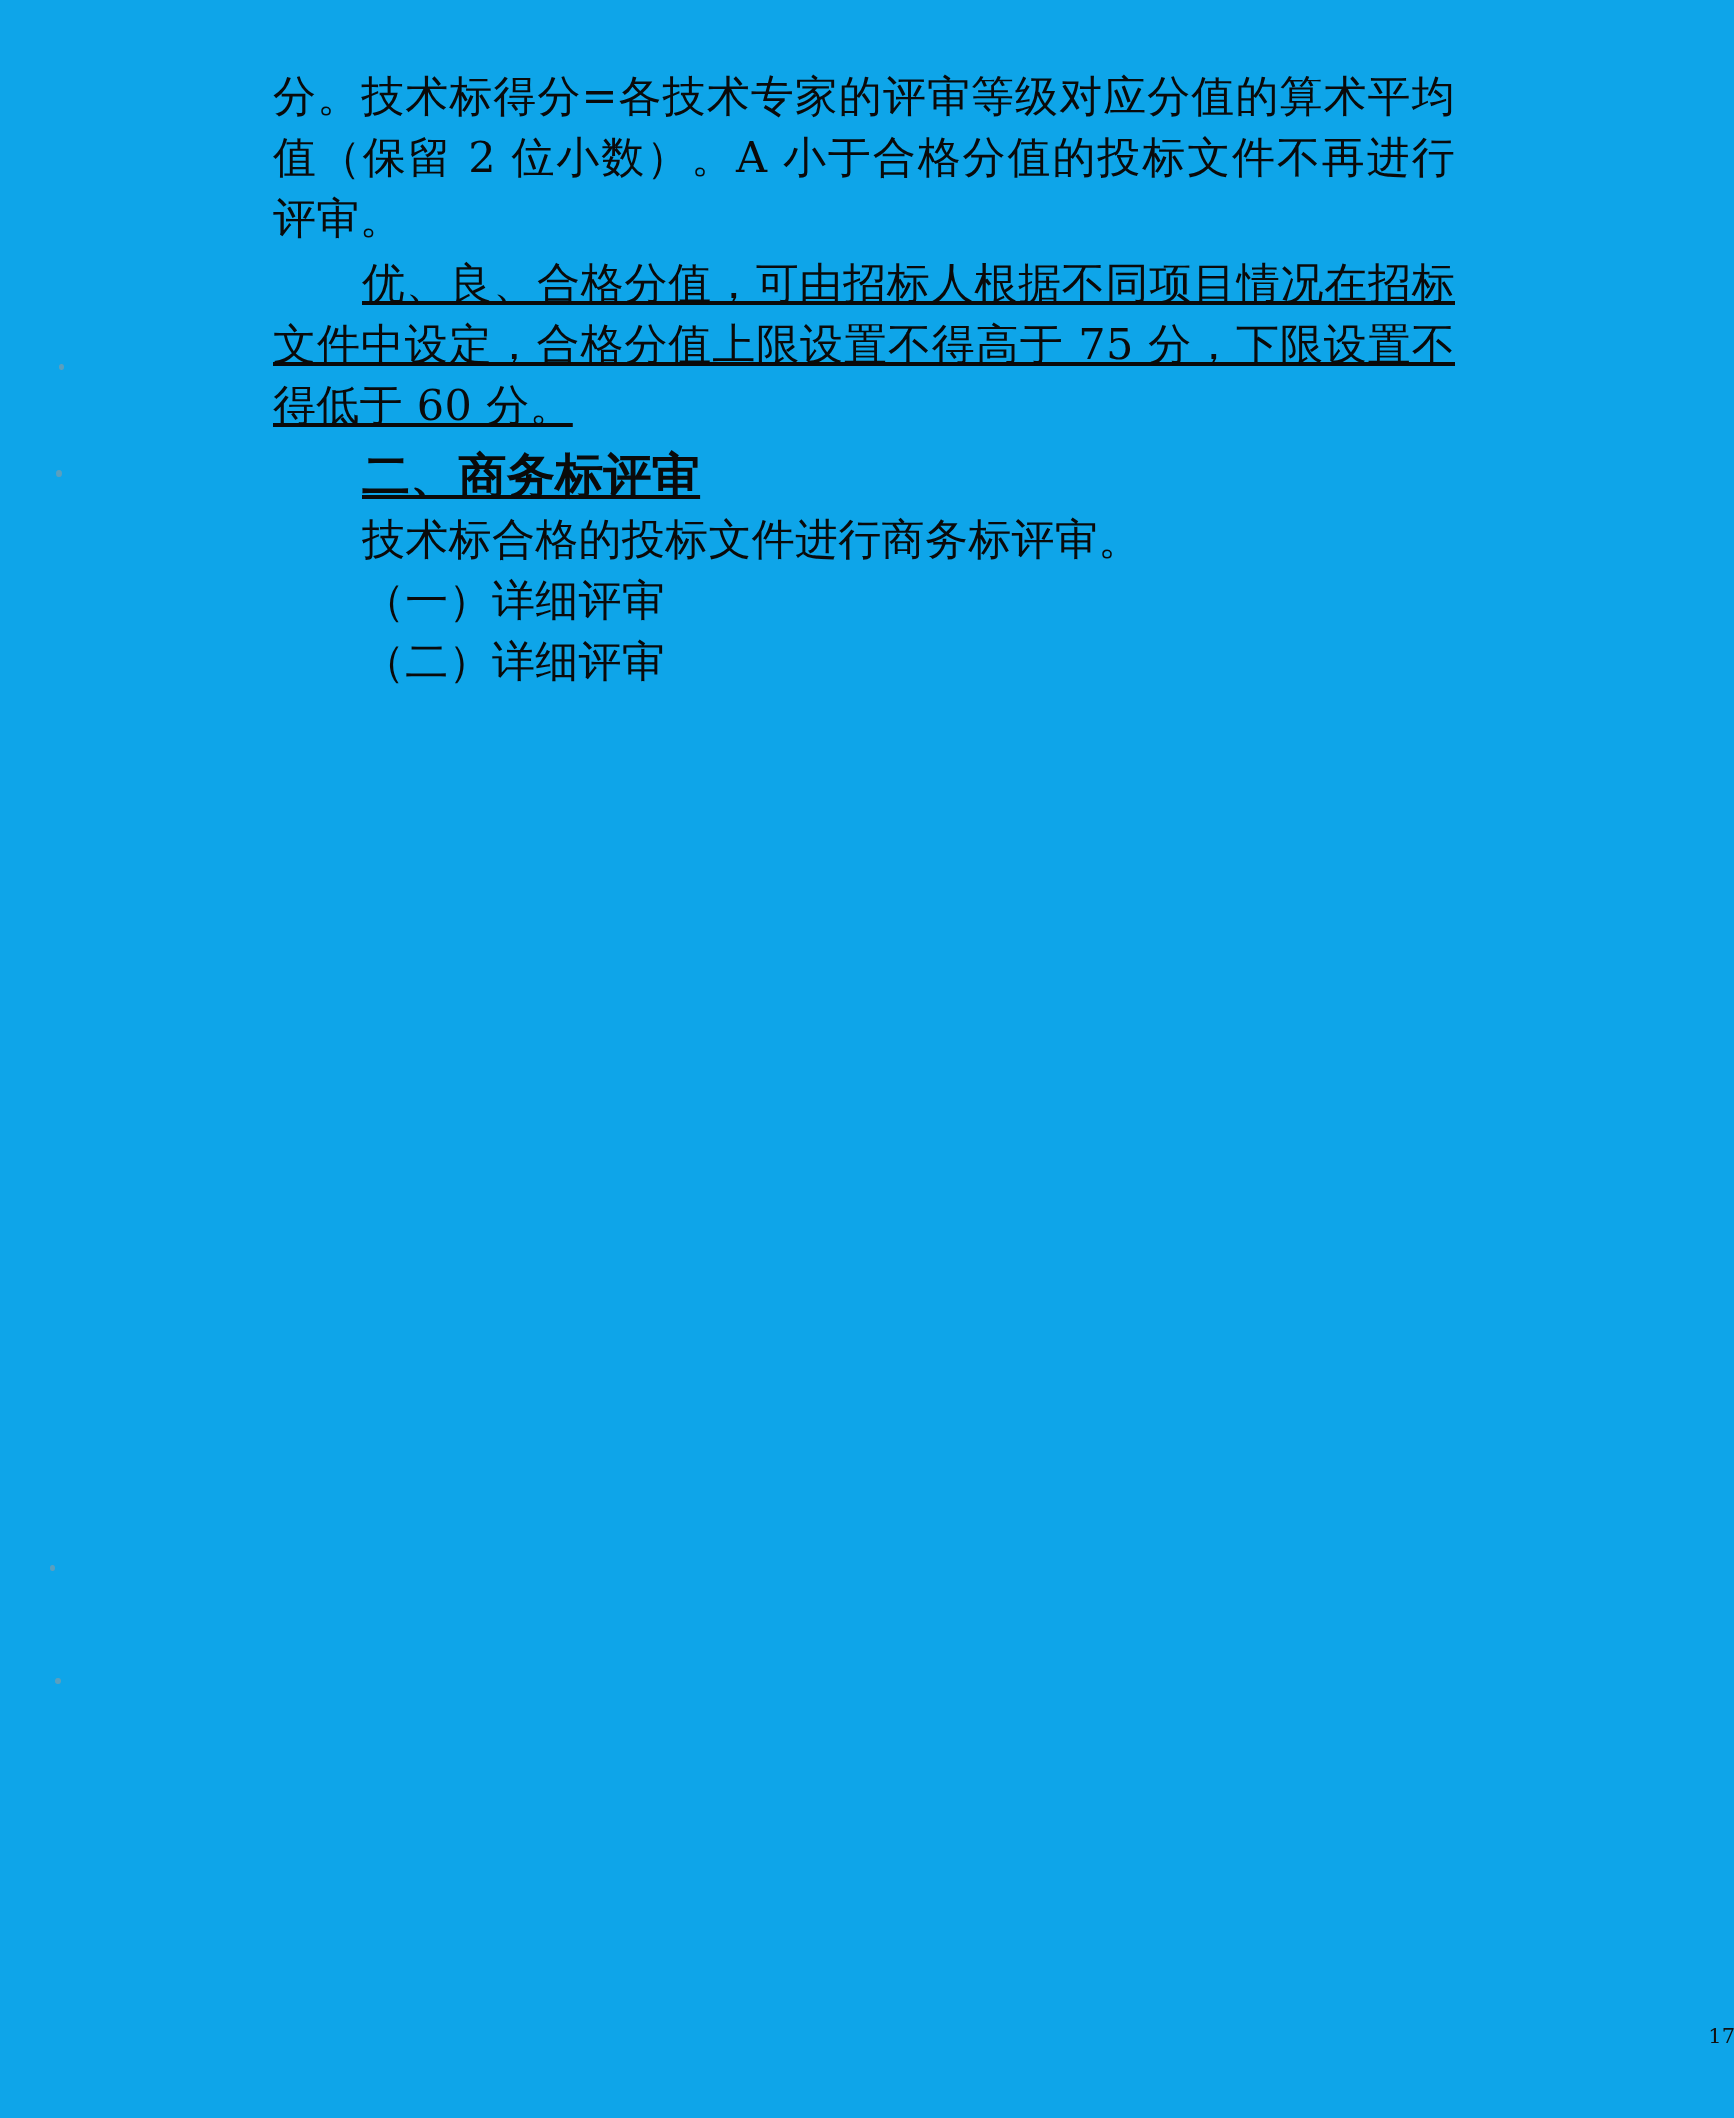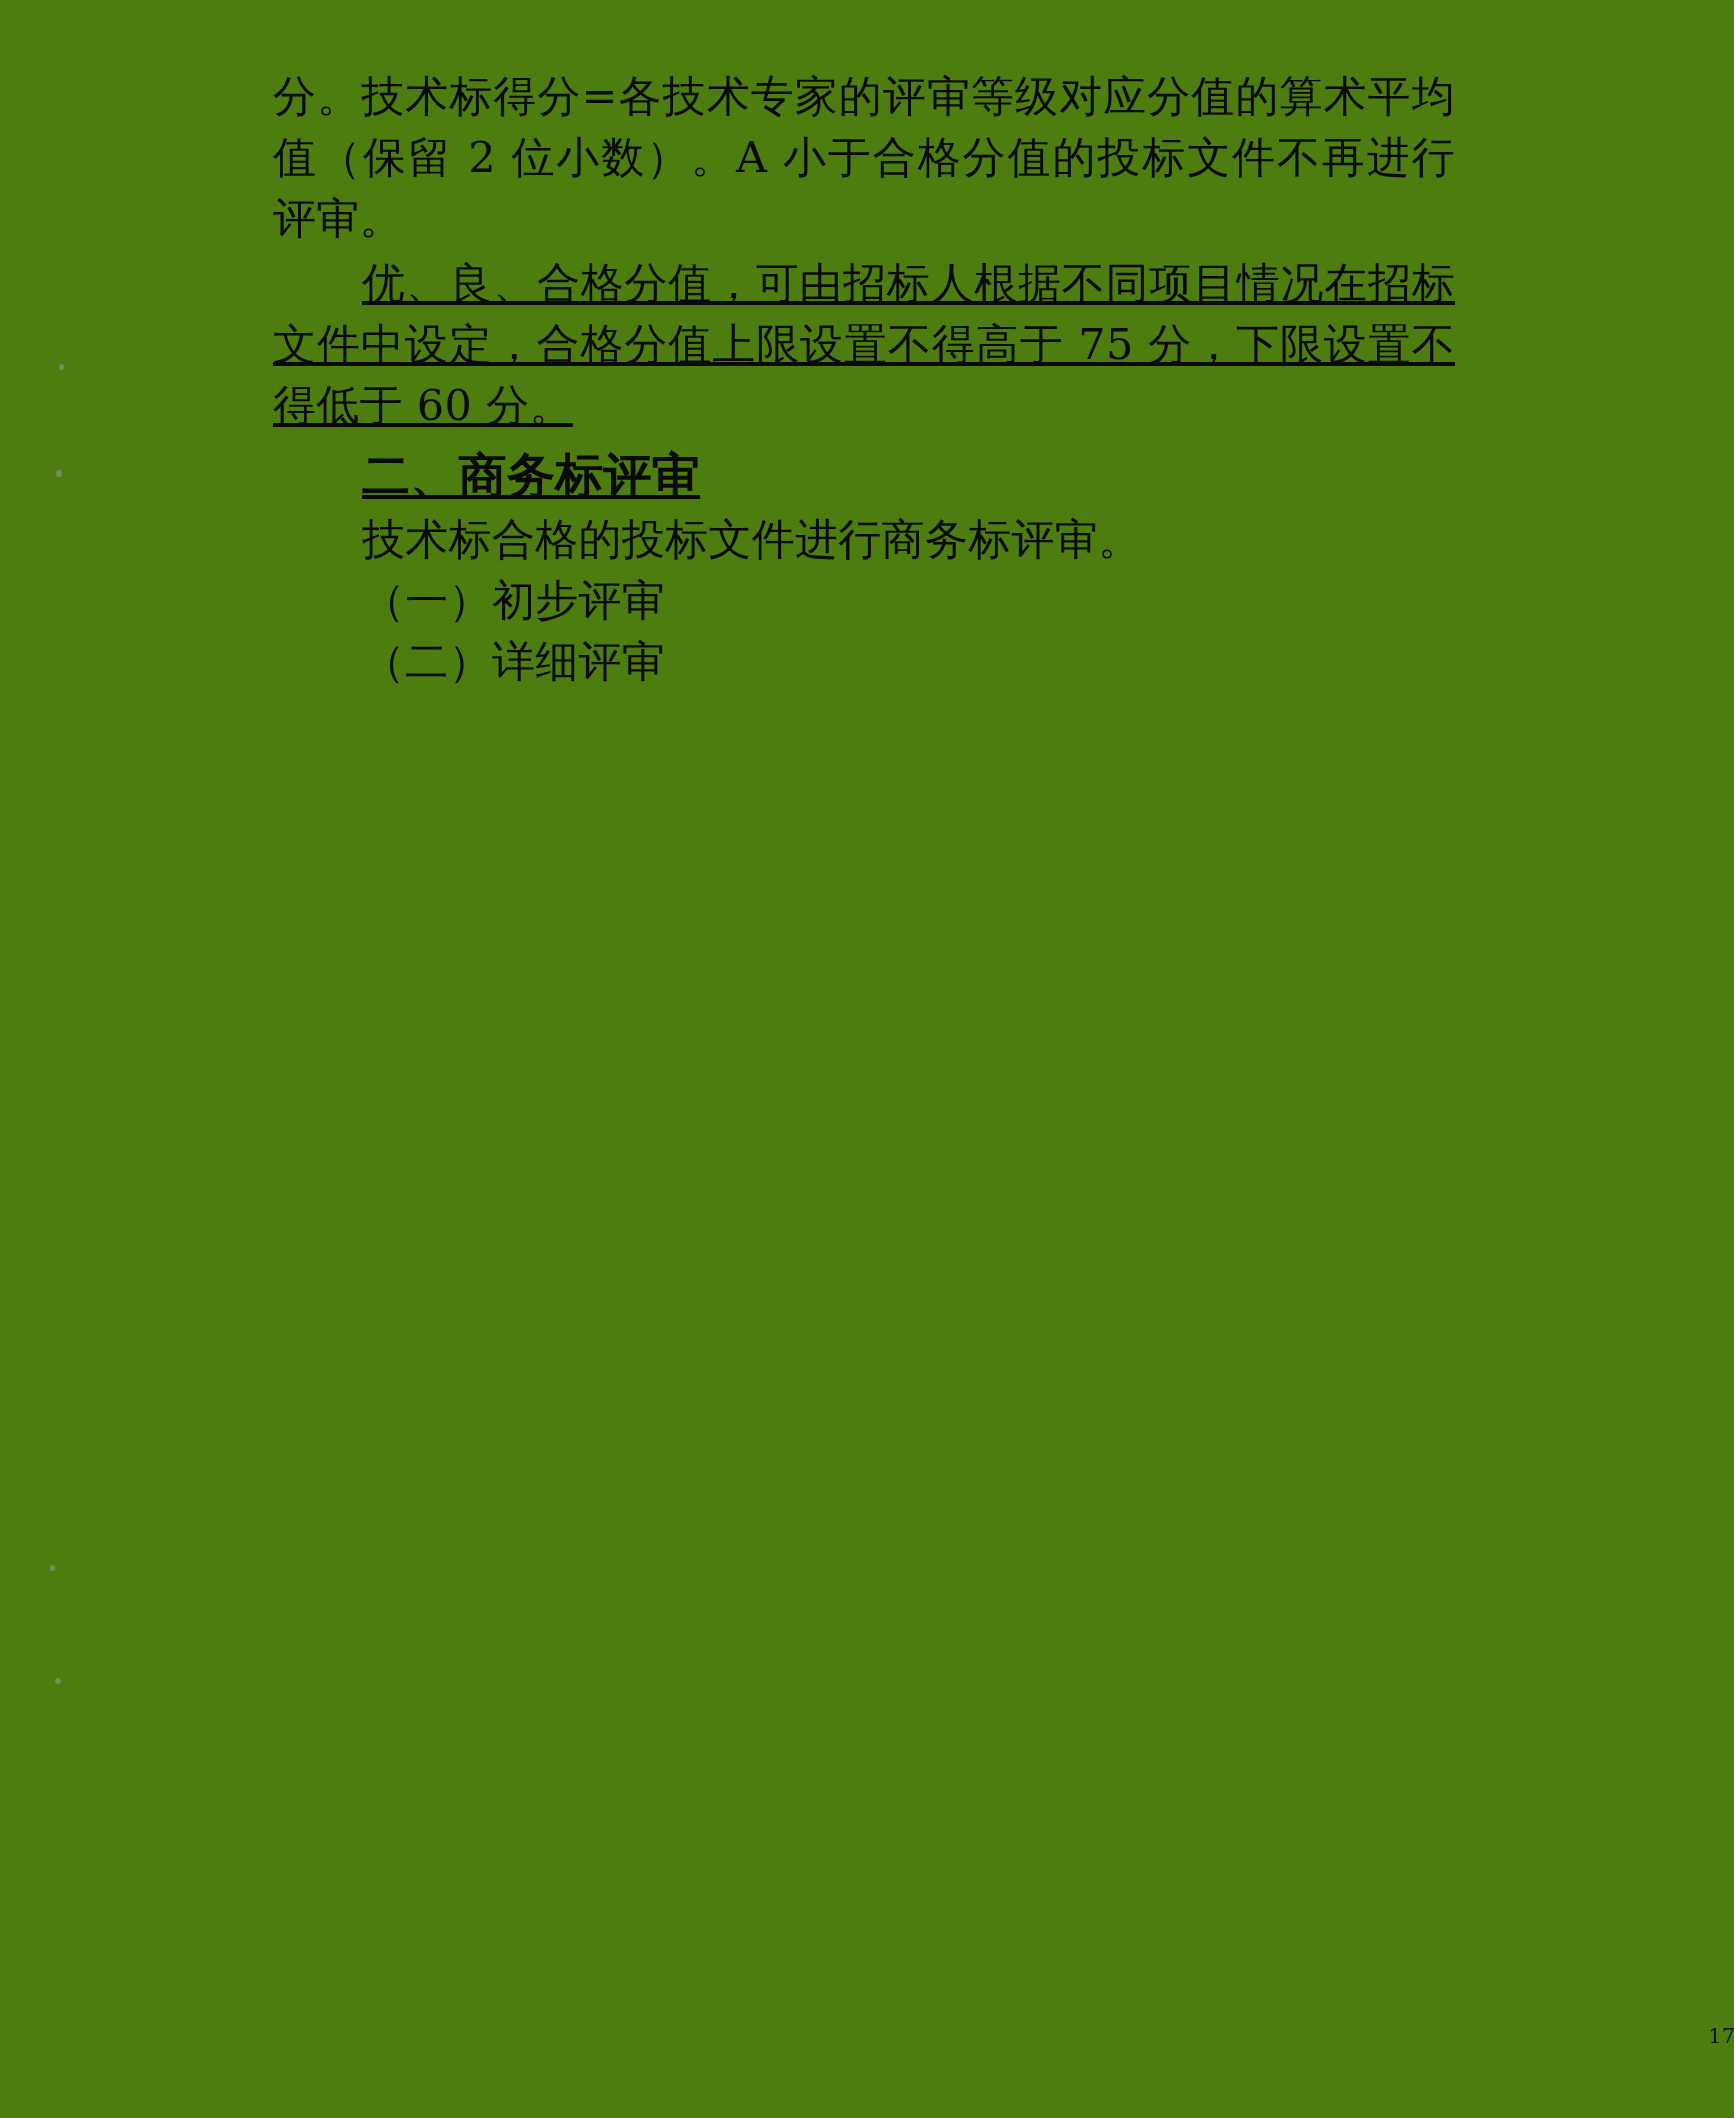--- a/index.html
+++ b/index.html
@@ -8,21 +8,21 @@
     background: #ffffff;
   }
   body {
     font-family: "DejaVu Serif", serif;
     color: #0a0a0a;
   }
   .page {
     position: relative;
     width: 1735px;
     height: 2119px;
-    background: #4d7c0f;
+    background: #0ea5e9;
     box-sizing: border-box;
     overflow: hidden;
   }
   .content {
     position: absolute;
     left: 273px;
     top: 66px;
     width: 1182px;
   }
   p {
@@ -80,21 +80,21 @@
 
     <p>分。技术标得分=各技术专家的评审等级对应分值的算术平均值（保留 2 位小数）。A 小于合格分值的投标文件不再进行评审。</p>
 
     <p class="indent spaced">优、良、合格分值，可由招标人根据不同项目情况在招标文件中设定，合格分值上限设置不得高于 75 分，下限设置不得低于 60 分。</p>
 
 
     <p class="heading spaced">二、商务标评审</p>
 
     <p class="indent">技术标合格的投标文件进行商务标评审。</p>
 
-    <p class="indent">（一）初步评审</p>
+    <p class="indent">（一）详细评审</p>
 
 
 
     <p class="indent">（二）详细评审</p>
 
 
   </div>
 
   <div class="page-number">17</div>
 

